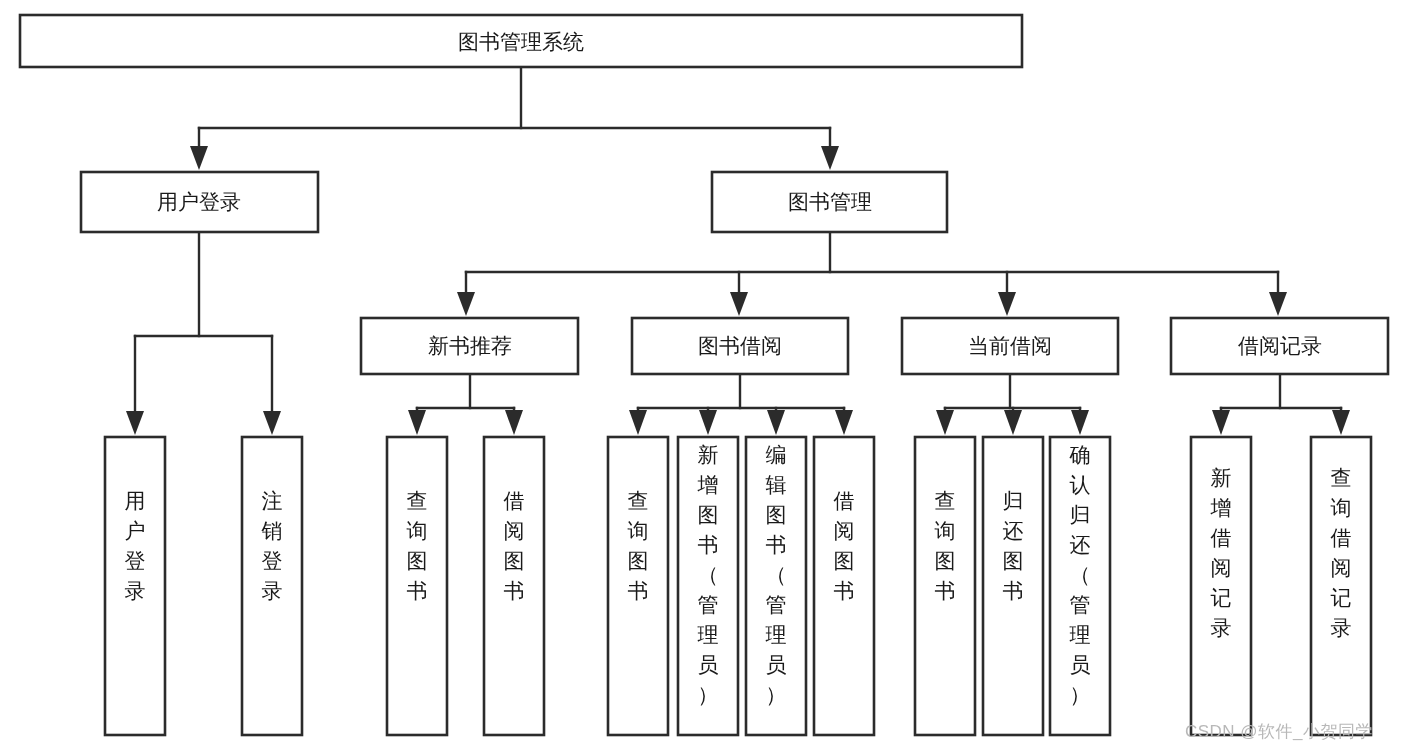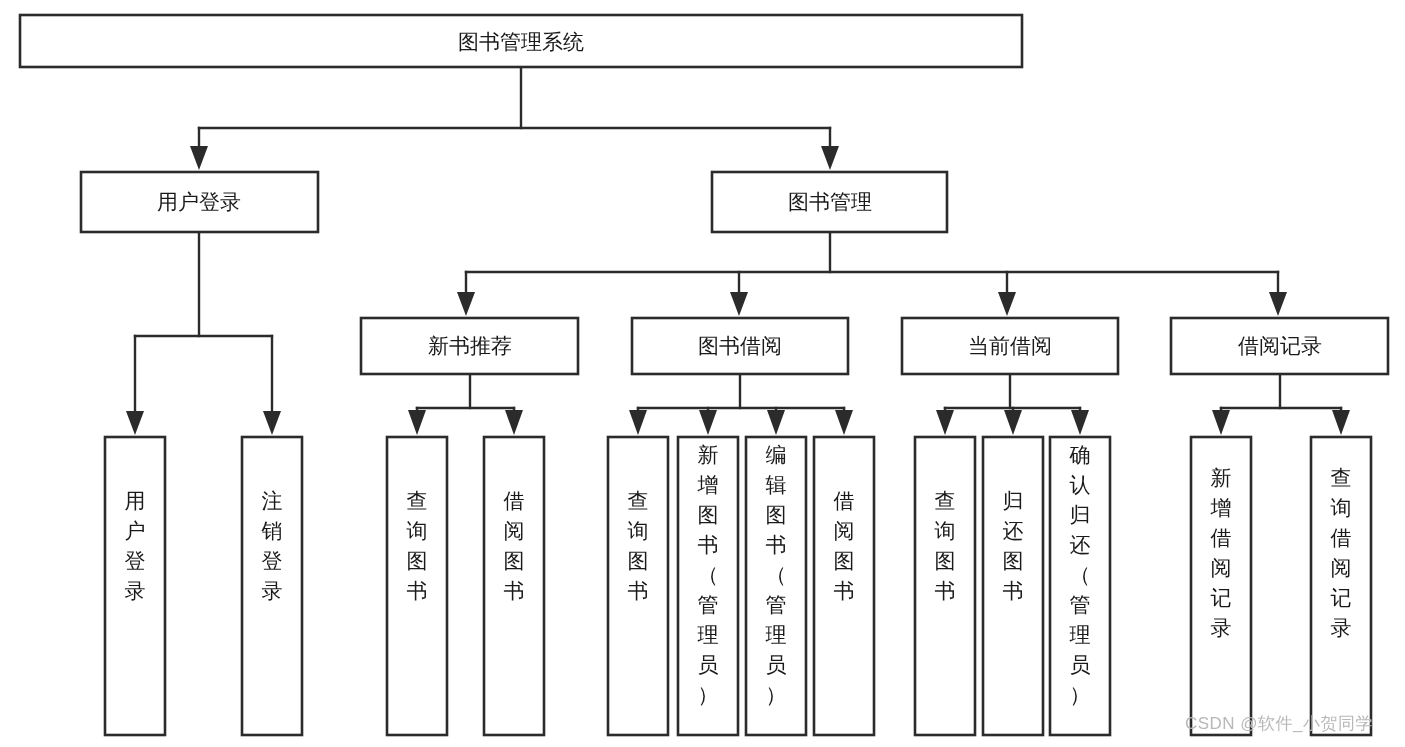--- a/index.html
+++ b/index.html
@@ -50,21 +50,21 @@
   }
   .node-label-v {
     font-family: "Liberation Sans", "DejaVu Sans", sans-serif;
     font-size: 21px;
     fill: #1a1a1a;
     text-anchor: middle;
   }
   .watermark {
     position: absolute;
     right: 12px;
-    bottom: 12px;
+    bottom: 4px;
     font-family: "Liberation Sans", "DejaVu Sans", sans-serif;
     font-size: 17px;
     color: #b8b8b8;
     letter-spacing: 0.5px;
     white-space: nowrap;
     pointer-events: none;
   }
 </style>
 </head>
 <body>

